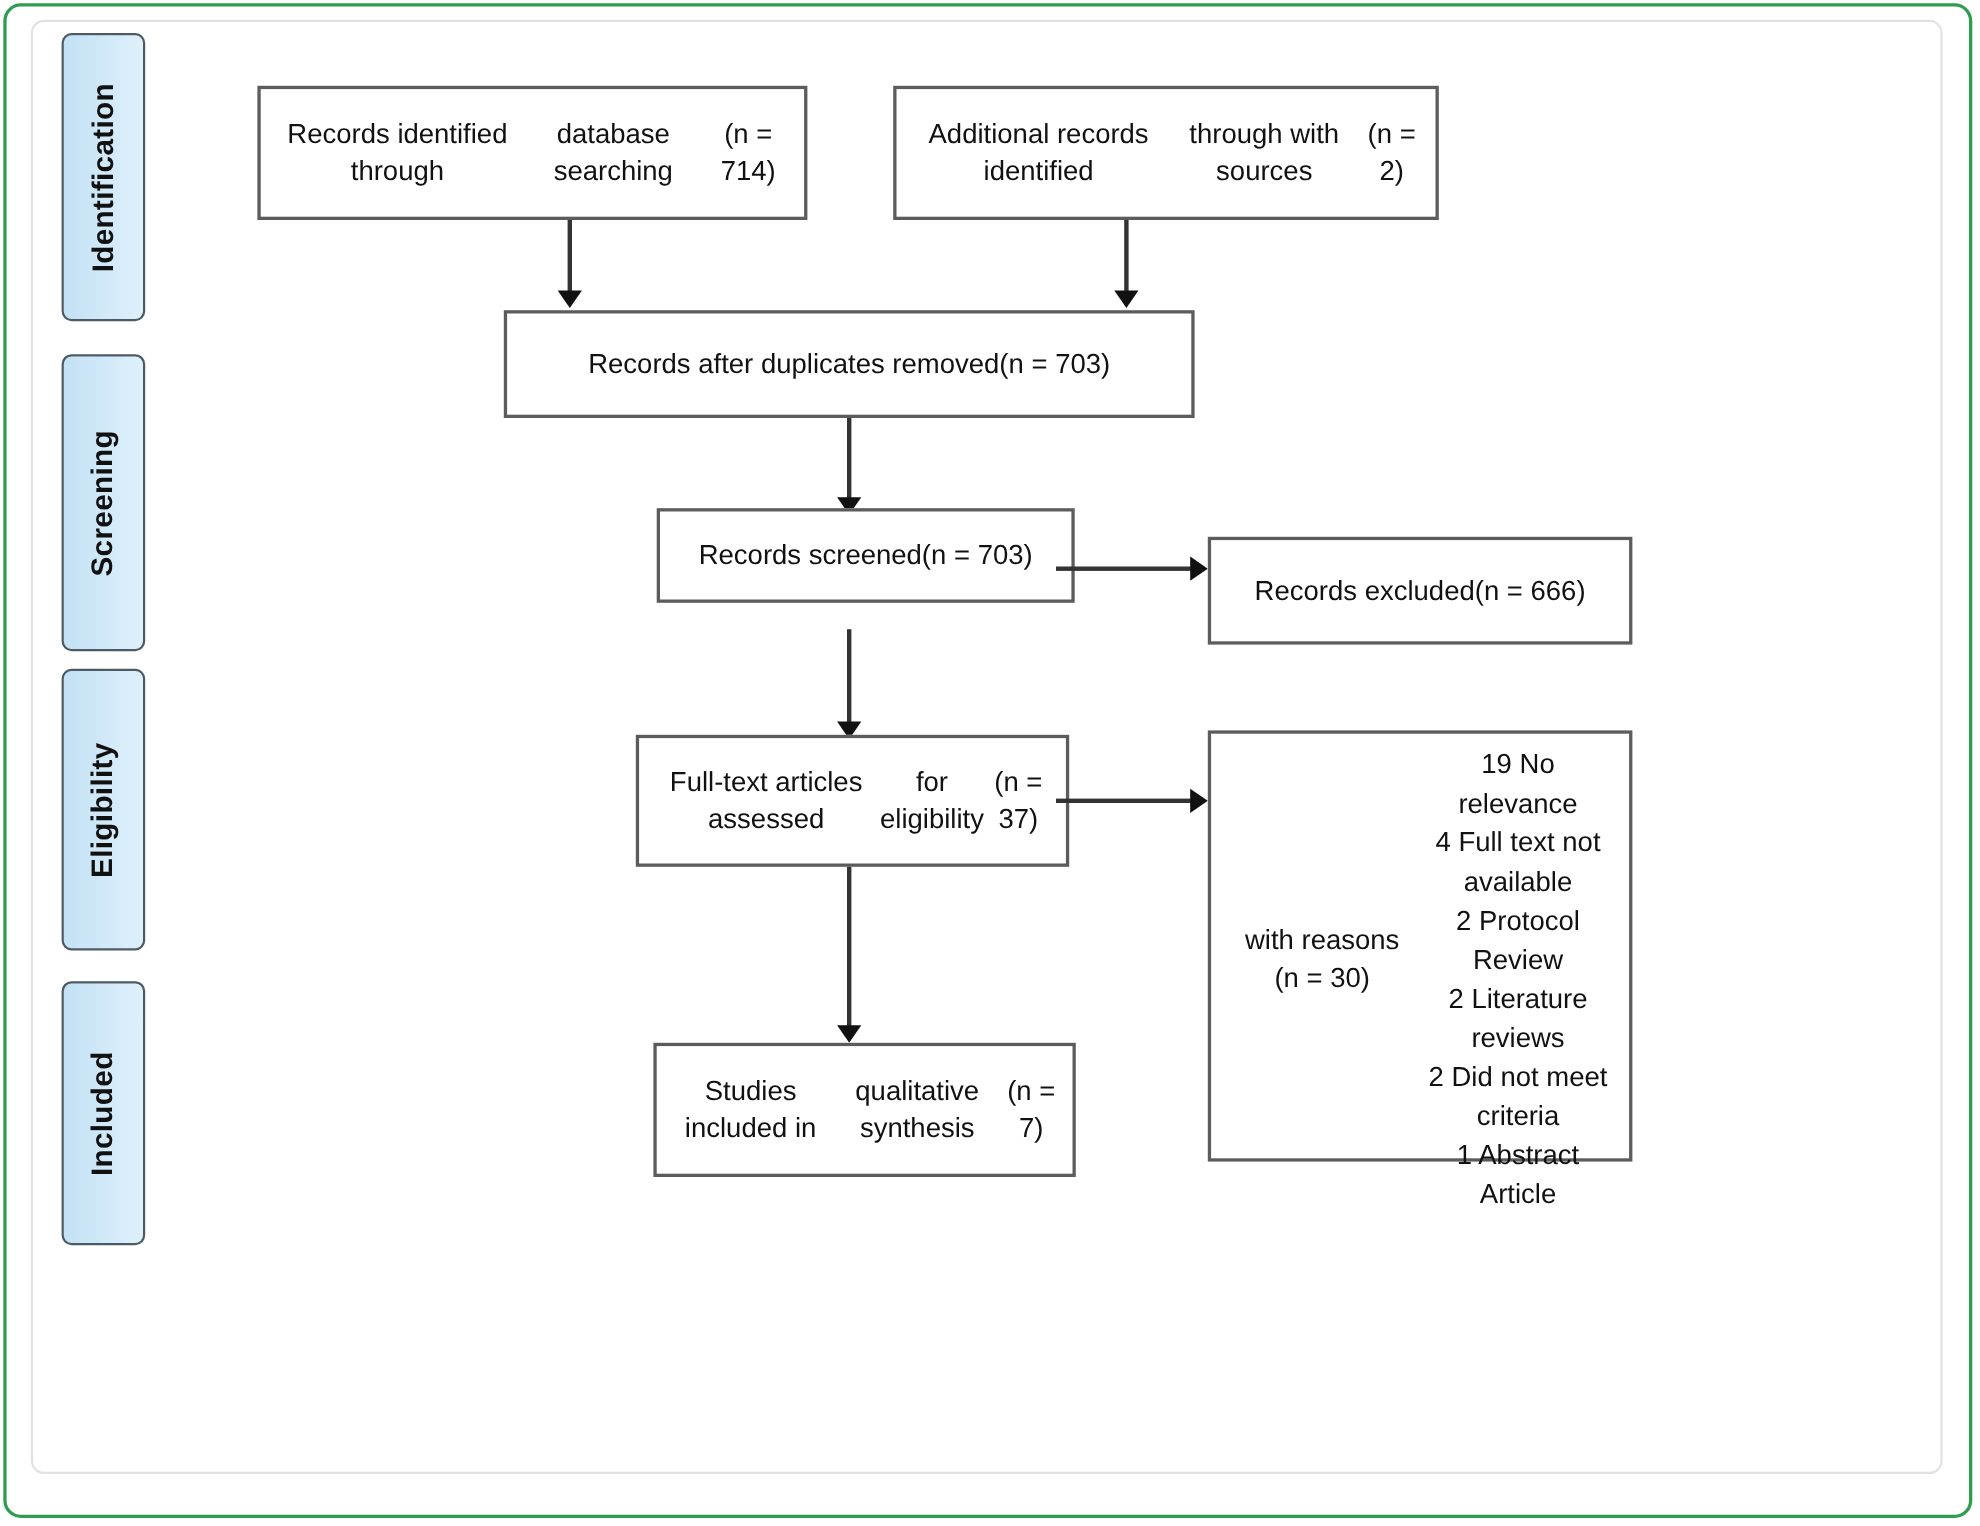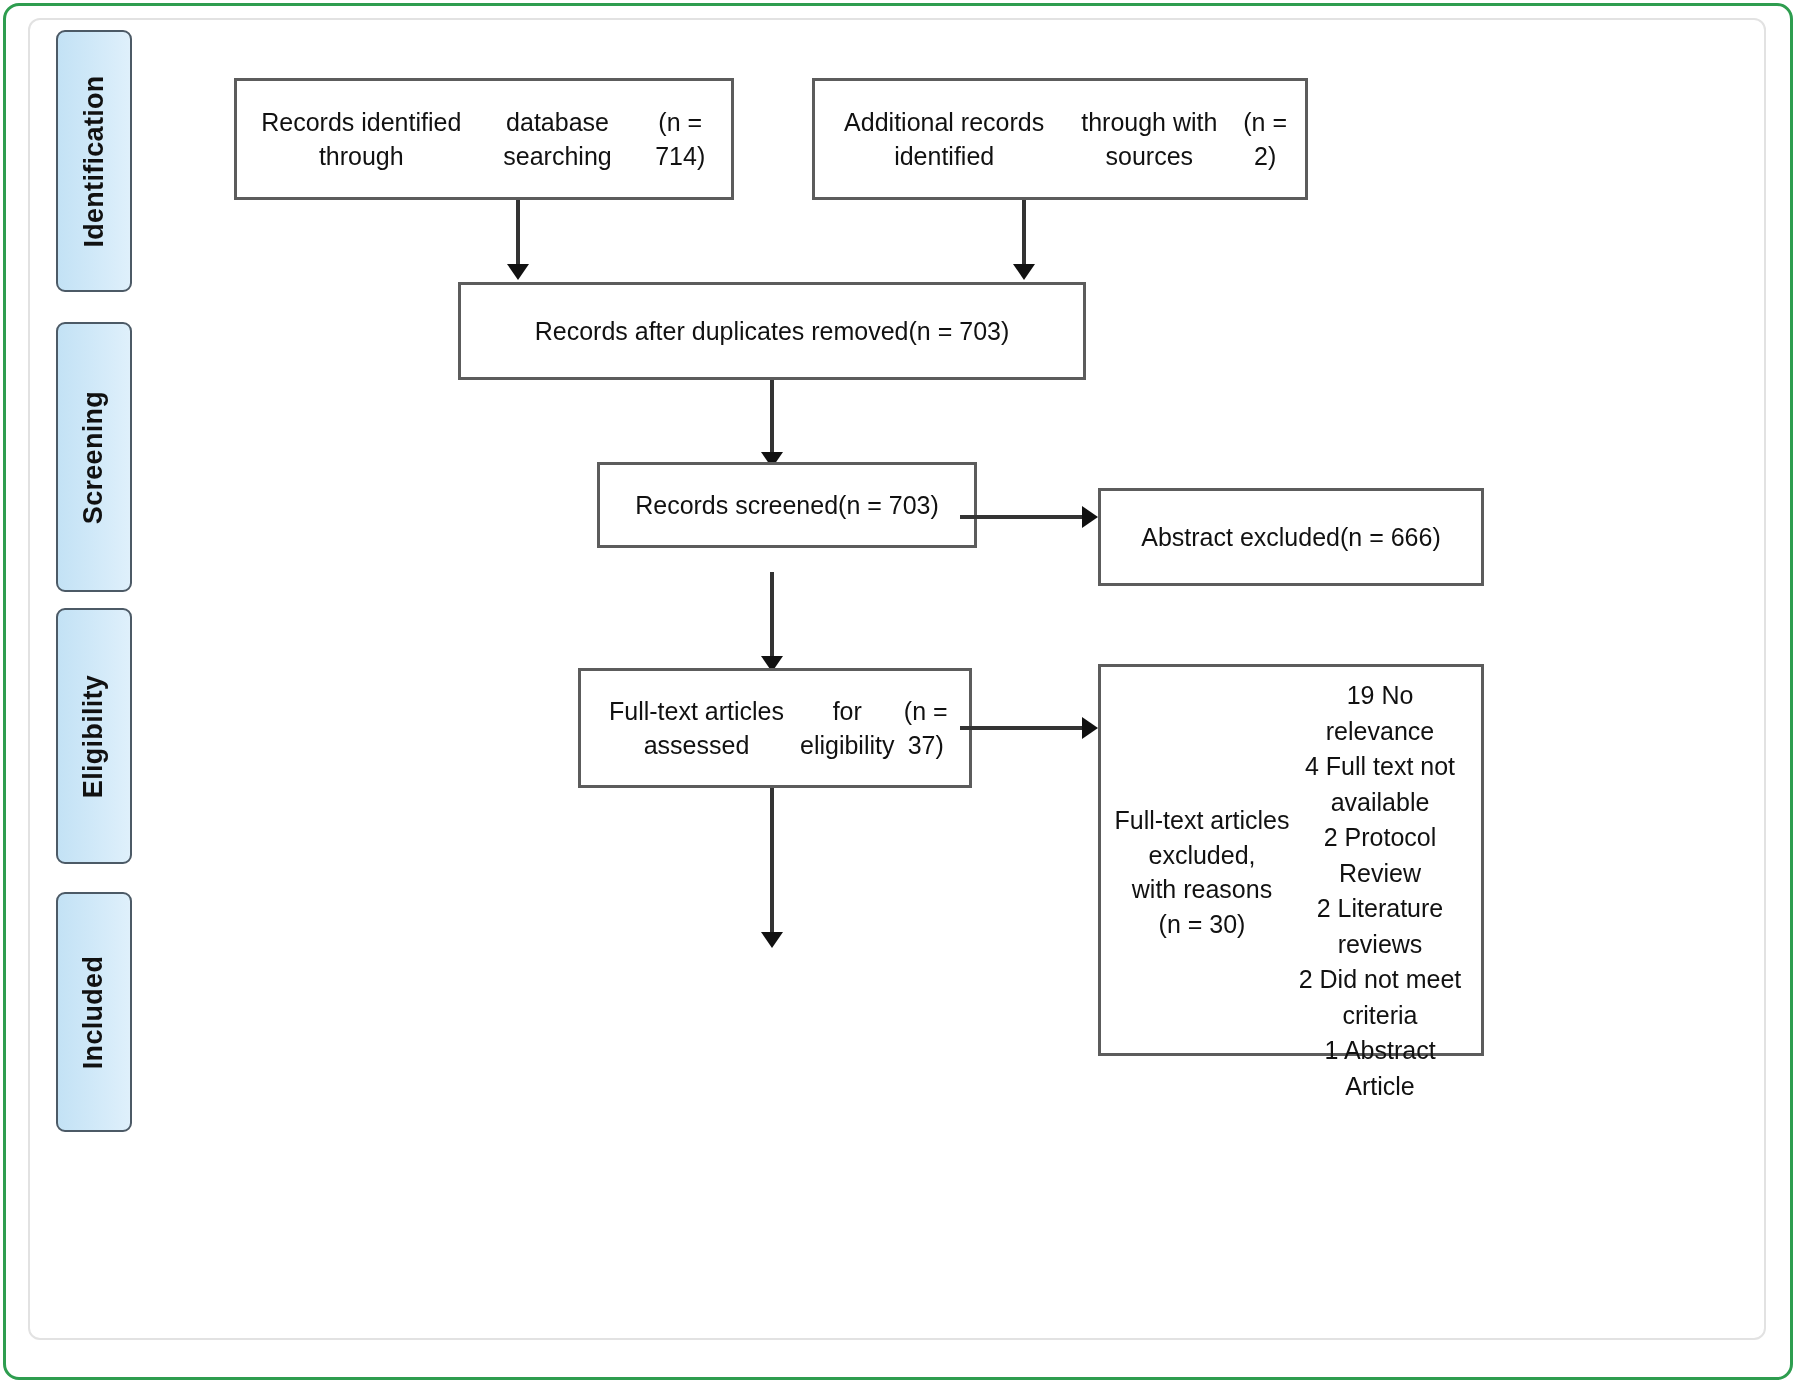--- a/index.html
+++ b/index.html
@@ -170,49 +170,53 @@
 
   <div class="box" style="left:597px; top:462px; width:380px; height:86px;">
     <span class="line">Records screened</span>
     <span class="line">(n = 703)</span>
   </div>
 
   <div class="hline" style="left:960px; top:515px; width:128px;"></div>
   <div class="arrow-right" style="left:1082px; top:506px;"></div>
 
   <div class="box" style="left:1098px; top:488px; width:386px; height:98px;">
-    <span class="line">Abstract excluded</span>
+    <span class="line">Records excluded</span>
     <span class="line">(n = 666)</span>
   </div>
 
   <div class="vline" style="left:770px; top:572px; height:88px;"></div>
   <div class="arrow-down" style="left:761px; top:656px;"></div>
 
   <div class="box" style="left:566px; top:668px; width:394px; height:120px;margin-left:12px;">
     <span class="line">Full-text articles assessed</span>
     <span class="line">for eligibility</span>
     <span class="line">(n = 37)</span>
   </div>
 
   <div class="hline" style="left:960px; top:726px; width:128px;"></div>
   <div class="arrow-right" style="left:1082px; top:717px;"></div>
 
   <div class="box reasons" style="left:1098px; top:664px; width:386px; height:392px;">
     <div class="reasons-head">
-      <span class="line">Full-text articles excluded,</span>
       <span class="line">with reasons</span>
       <span class="line">(n = 30)</span>
     </div>
     <div class="reasons-list">
       <span class="line">19 No relevance</span>
       <span class="line">4 Full text not available</span>
       <span class="line">2 Protocol Review</span>
       <span class="line">2 Literature reviews</span>
       <span class="line">2 Did not meet criteria</span>
       <span class="line">1 Abstract Article</span>
     </div>
   </div>
 
   <div class="vline" style="left:770px; top:788px; height:148px;"></div>
   <div class="arrow-down" style="left:761px; top:932px;"></div>
 
+  <div class="box" style="left:594px; top:948px; width:384px; height:122px;">
+    <span class="line">Studies included in</span>
+    <span class="line">qualitative synthesis</span>
+    <span class="line">(n = 7)</span>
+  </div>
 
 </div>
 
 </body></html>

